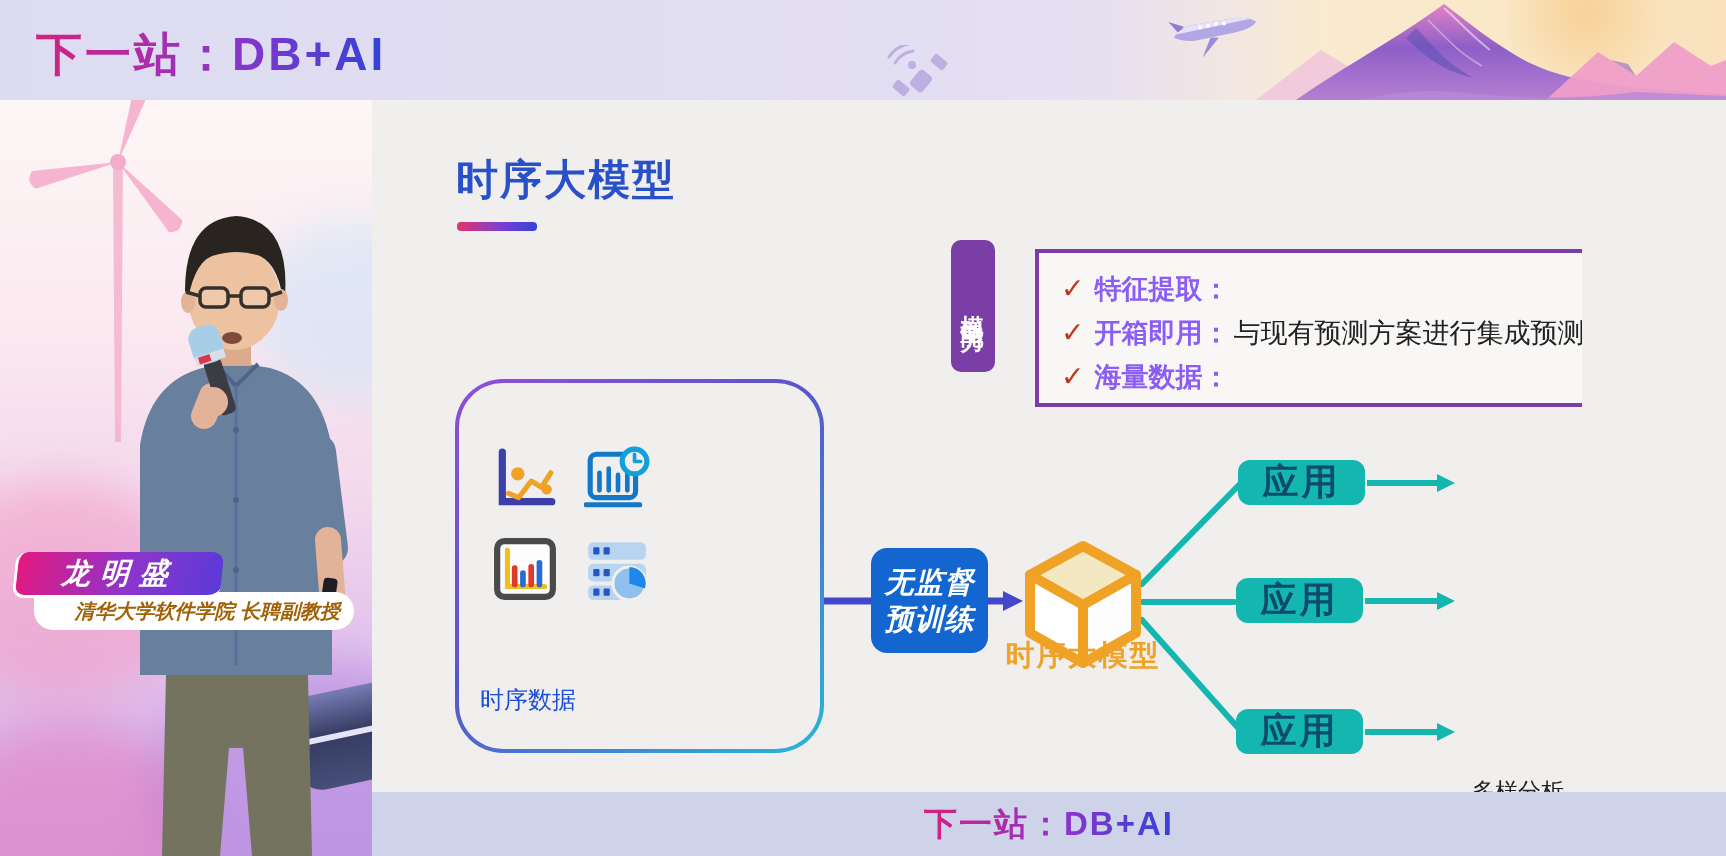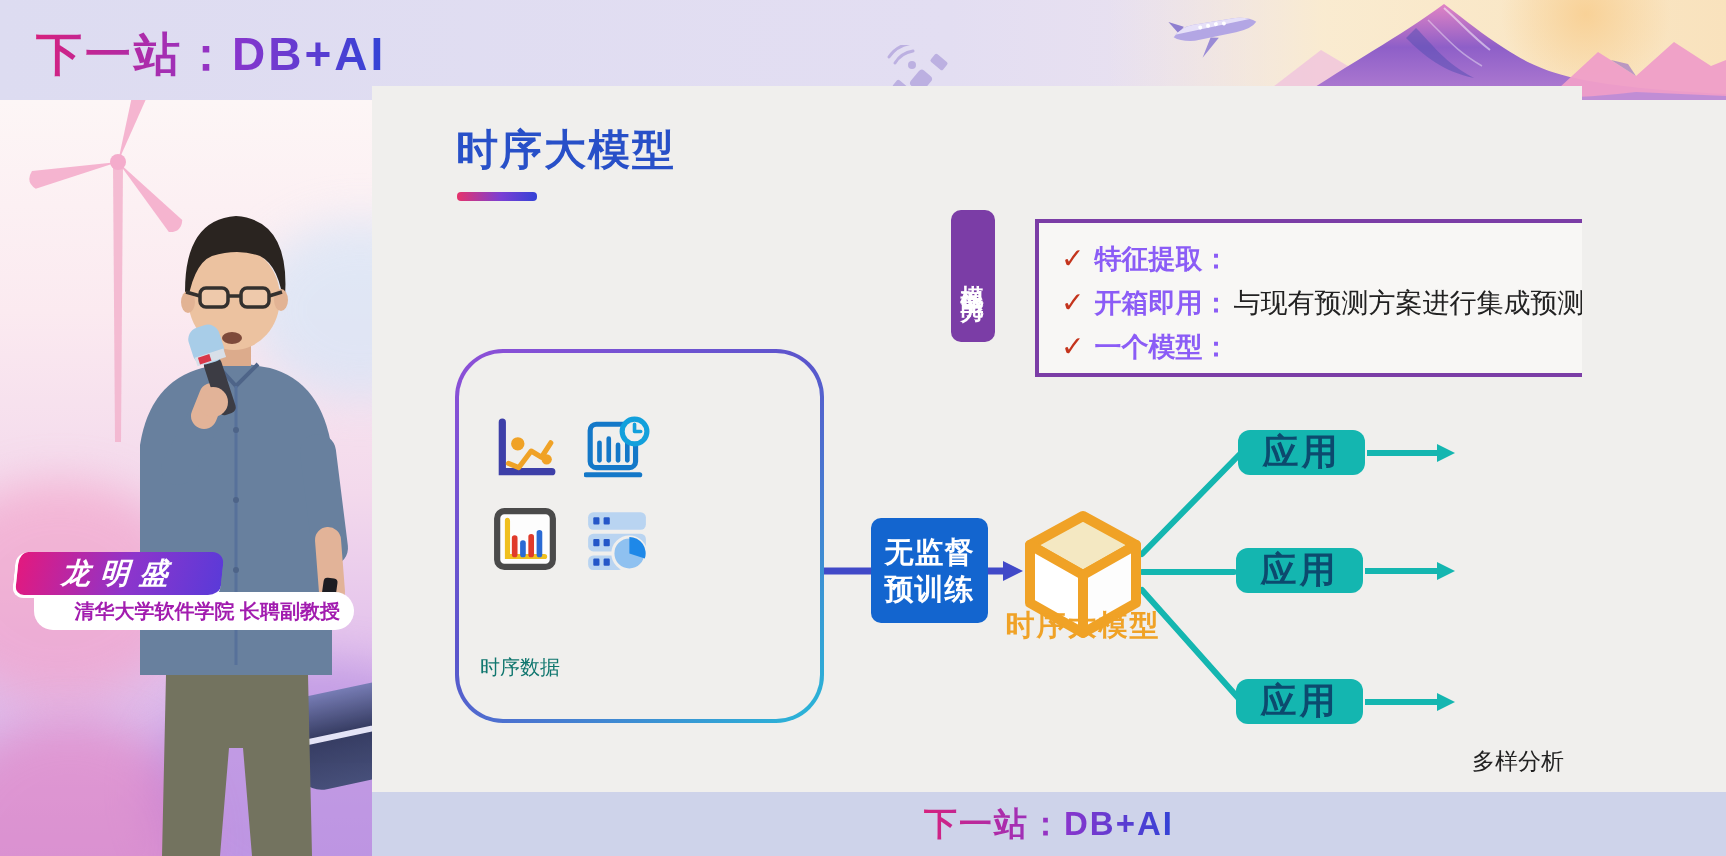--- a/index.html
+++ b/index.html
@@ -31,24 +31,24 @@
   .badge { position: absolute; left: 14px; top: 452px; width: 208px; height: 46px;
            background: linear-gradient(100deg, #e3197e 0%, #a località 50%, #6c3ad6 100%);
            background: linear-gradient(100deg, #e3197e 0%, #8c35cc 55%, #5a3ad8 100%);
            border-radius: 12px; transform: skewX(-6deg);
            border-left: 3px solid #fff; border-bottom: 3px solid #fff;
            display: flex; align-items: center; justify-content: center; z-index: 5; }
   .badge span { color: #fff; font-size: 29px; font-weight: bold; font-style: italic; letter-spacing: 10px; transform: skewX(3deg); }
   .affil { position: absolute; left: 34px; top: 492px; width: 320px; height: 38px; background: #fff;
            border-radius: 0 19px 19px 19px; display: flex; align-items: center; justify-content: flex-end;
            padding-right: 14px; z-index: 4; }
-  .affil span { color: #a21caf; font-size: 20px; font-weight: bold; white-space: nowrap; }
-
-  
-  .slide { position: absolute; left: 372px; top: 86px; width: 1210px; height: 693px; background: #f0efed; overflow: hidden; padding-left: 35px; }
+  .affil span { color: #a16207; font-size: 20px; font-weight: bold; font-style: italic; white-space: nowrap; }
+
+  
+  .slide { position: absolute; left: 372px; top: 116px; width: 1210px; height: 693px; background: #f0efed; overflow: hidden; padding-left: 35px; }
   .slide-svg { position: absolute; left: 0; top: 0; }
   .slide-title { position: absolute; left: 84px; top: 36px; font-size: 42px; font-weight: bold; color: #2850c8; letter-spacing: 2px; }
   .title-underline { position: absolute; left: 85px; top: 106px; width: 80px; height: 9px; border-radius: 4px;
            background: linear-gradient(90deg, #e6336b 0%, #7a3fd4 55%, #3442d6 100%); }
   .slide-subtitle { position: absolute; left: 88px; top: 160px; font-size: 31px; font-weight: bold; color: #141414; letter-spacing: 1px; }
 
   .cap-tab { position: absolute; left: 579px; top: 124px; width: 44px; height: 132px; background: #7b3da6; border-radius: 10px;
            display: flex; align-items: center; justify-content: center; }
   .cap-tab span { writing-mode: vertical-rl; color: #fff; font-size: 23px; font-weight: bold; letter-spacing: 5px; }
   .cap-box { position: absolute; left: 663px; top: 133px; width: 591px; height: 158px; background: #f8f7f5;
@@ -59,24 +59,24 @@
   .cap-text { color: #222; font-size: 27px; margin-left: 4px; }
 
   
   .bigbox { position: absolute; left: 83px; top: 263px; width: 369px; height: 374px; border-radius: 48px; padding: 4px;
            background: linear-gradient(140deg, #8f4fd8 0%, #5a55cc 45%, #28b8d8 100%); }
   .bigbox-inner { width: 100%; height: 100%; border-radius: 44px; background: #f0efed; }
 
   .icons-grid { position: absolute; left: 120px; top: 330px; width: 175px; height: 170px;
            display: grid; grid-template-columns: 66px 66px; grid-template-rows: 66px 66px; column-gap: 26px; row-gap: 24px; }
 
-  .ts-data-label { position: absolute; left: 108px; top: 568px; font-size: 20px; color: #0f766e; font-weight: 500; }
-
-  .pretrain-box { position: absolute; left: 499px; top: 432px; width: 117px; height: 105px; background: #1365cf; border-radius: 10px;
-           display: flex; flex-direction: column; align-items: center; justify-content: center; line-height: 1.25; }
+  .ts-data-label { position: absolute; left: 108px; top: 568px; font-size: 24px; color: #1d4ed8; font-weight: 500; }
+
+  .pretrain-box { position: absolute; left: 499px; top: 432px; width: 117px; height: 105px; background: #1365cf; border-radius: 16px;
+           display: flex; flex-direction: column; align-items: center; justify-content: center; line-height: 1.25; font-style: italic; }
   .pretrain-box span { color: #fff; font-size: 29px; font-weight: bold; letter-spacing: 1px; }
 
   .model-label { position: absolute; left: 611px; top: 520px; width: 200px; text-align: center;
            font-size: 29px; font-weight: bold; color: #f0a226; letter-spacing: 2px; }
 
   .app-box { position: absolute; width: 127px; height: 45px; background: #14b6b0; border-radius: 12px;
            display: flex; align-items: center; justify-content: center; }
   .app-box span { color: #0c4a6e; font-size: 36px; font-weight: bold; letter-spacing: 3px; }
   .app-1 { left: 866px; top: 344px; }
   .app-2 { left: 864px; top: 462px; }
@@ -328,21 +328,21 @@
         <span class="cap-check">✓</span>
         <span class="cap-label">特征提取：</span>
       </div>
       <div class="cap-row">
         <span class="cap-check">✓</span>
         <span class="cap-label">开箱即用：</span>
         <span class="cap-text">与现有预测方案进行集成预测</span>
       </div>
       <div class="cap-row">
         <span class="cap-check">✓</span>
-        <span class="cap-label">一个模型：</span>
+        <span class="cap-label">海量数据：</span>
       </div>
     </div>
 
     <div class="ts-data-label">时序数据</div>
 
     <div class="pretrain-box">
       <span>无监督</span>
       <span>预训练</span>
     </div>
 

